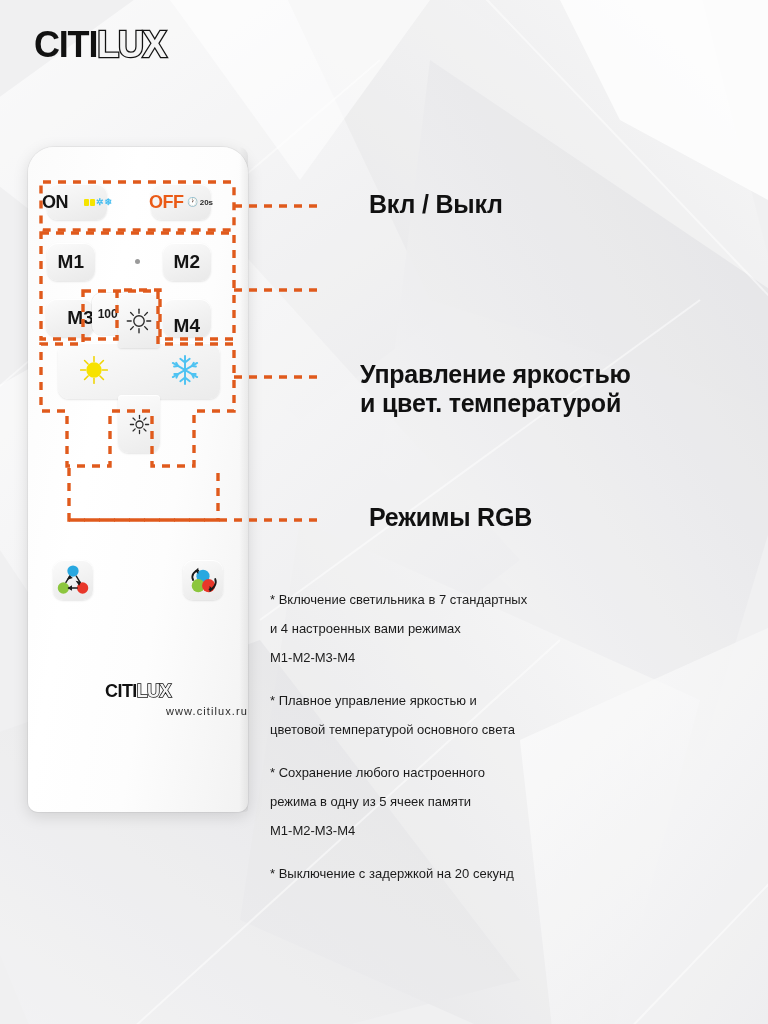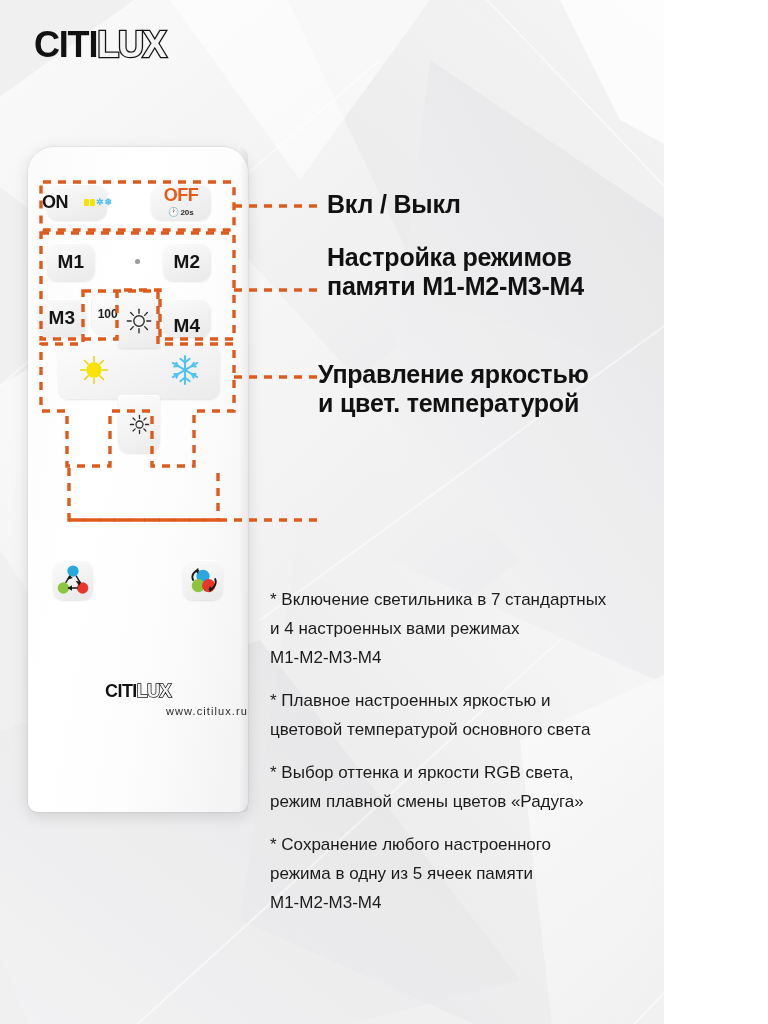--- a/index.html
+++ b/index.html
@@ -3,21 +3,21 @@
 <meta charset="utf-8">
 <style>
   * { box-sizing: border-box; margin: 0; padding: 0; }
   html, body {
     width: 768px; height: 1024px;
     font-family: "Liberation Sans", sans-serif;
     overflow: hidden;
   }
   #page {
     position: relative;
-    width: 664px; height: 1024px;
+    width: 768px; height: 1024px;
     background: #4d7c0f;
     overflow: hidden;
   }
 
   
   .bg { position: absolute; inset: 0; overflow: hidden; }
   .bg svg { position: absolute; inset: 0; width: 768px; height: 1024px; }
 
   
   .brand-logo {
@@ -55,35 +55,35 @@
     border-radius: 11px;
     box-shadow: 0 1px 2px rgba(0,0,0,.10), inset 0 1px 0 rgba(255,255,255,.9);
     display: flex; align-items: center; justify-content: center;
     color: #141414; font-weight: bold;
   }
 
   
   .key-on  { left: 19px;  top: 37px; width: 60px; height: 36px;
              flex-direction: row; gap: 16px; }
   .key-off { left: 123px; top: 37px; width: 60px; height: 36px;
-             flex-direction: column; gap: 4px; }
+             flex-direction: row; gap: 4px; }
   .on-text  { font-size: 18px; letter-spacing: -.5px; line-height: 17px; }
   .off-text { font-size: 18px; letter-spacing: -.5px; line-height: 17px; color: #ea5a16; }
   .on-icons { display: flex; align-items: center; gap: 1px; height: 9px; }
   .mini-sq  { width: 5px; height: 7px; border-radius: 1px; }
   .mini-y   { background: #f5e400; }
   .mini-snow{ font-size: 9px; color: #45bdf0; line-height: 9px; }
   .off-sub  { display:flex; align-items:center; gap:1px; font-size:8px; color:#2b2b2b; line-height:9px; }
   .clock-g  { font-size: 9px; color:#2b2b2b; }
 
   
   .key-m { width: 48px; height: 38px; font-size: 19px; letter-spacing: .2px; }
   .key-m1 { left: 19px;  top: 96px; text-align: right; }
   .key-m2 { left: 135px; top: 96px; }
-  .key-m3 { left: 10px;  top: 152px; }
+  .key-m3 { left: 18px;  top: 152px; justify-content: flex-end; }
   .key-m4 { left: 135px; top: 152px; align-items: flex-end; }
 
   
   .led-dot { position:absolute; left:107px; top:112px; width:5px; height:5px;
              border-radius:50%; background:#9a9a9a; }
 
   
   .cross { position:absolute; left:64px; top:146px; width:94px; height:162px; }
   .cross .arm {
     position:absolute;
@@ -117,31 +117,31 @@
     text-align:right; font-size:11px; color:#2a2a2a; letter-spacing:1.1px;
   }
 
   
   .dash-layer { position:absolute; inset:0; pointer-events:none; }
   .dash-layer svg { position:absolute; inset:0; width:768px; height:1024px; }
 
   
   .head {
     position:absolute; color:#111; font-weight:bold;
-    font-size:25px; line-height:29px; letter-spacing:-.2px;
+    font-size:25px; line-height:29px; letter-spacing:-.2px;margin-left:42px;
   }
   .h-onoff  { left:327px; top:190px; }
   .h-mem    { left:327px; top:243px; }
   .h-bright { left:318px; top:360px; }
   .h-rgb    { left:327px; top:503px; }
 
   
   .bullets { position:absolute; left:270px; top:585px; width:492px; }
   .bullet {
-    color:#1b1b1b; font-size:17px; line-height:29px;
+    color:#1b1b1b; font-size:13px; line-height:29px;
     margin-bottom:14px; white-space:pre-line;
   }
 </style>
 </head>
 <body>
 
 <div id="page">
 
   <div class="bg">
     <svg viewBox="0 0 768 1024" preserveAspectRatio="none">
@@ -346,31 +346,29 @@
 
         <path d="M234 377 L318 377"></path>
 
         <path d="M69 468 L69 520 L218 520 L218 468"></path>
         <path d="M69 520 L318 520"></path>
       </g>
     </svg>
   </div>
 
   <div class="head h-onoff" style="white-space:pre-line">Вкл / Выкл</div>
-  <div class="head h-mem" style="white-space:pre-line">Настройка режимов
-памяти M1-M2-M3-M4</div>
   <div class="head h-bright" style="white-space:pre-line">Управление яркостью
 и цвет. температурой</div>
+  <div class="head h-rgb" style="white-space:pre-line">Режимы RGB</div>
 
   <div class="bullets">
     <div class="bullet">* Включение светильника в 7 стандартных
 и 4 настроенных вами режимах
 M1-M2-M3-M4</div>
-    <div class="bullet">* Плавное настроенных яркостью и
+    <div class="bullet">* Плавное управление яркостью и
 цветовой температурой основного света</div>
-    <div class="bullet">* Выбор оттенка и яркости RGB света,
-режим плавной смены цветов «Радуга»</div>
     <div class="bullet">* Сохранение любого настроенного
 режима  в одну из 5 ячеек памяти
 M1-M2-M3-M4</div>
+    <div class="bullet">* Выключение с задержкой на 20 секунд</div>
   </div>
 
 </div>
 
 </body></html>

